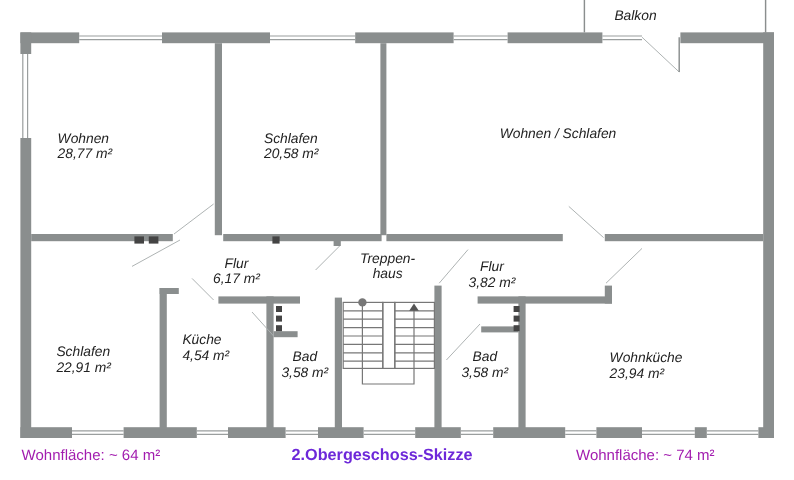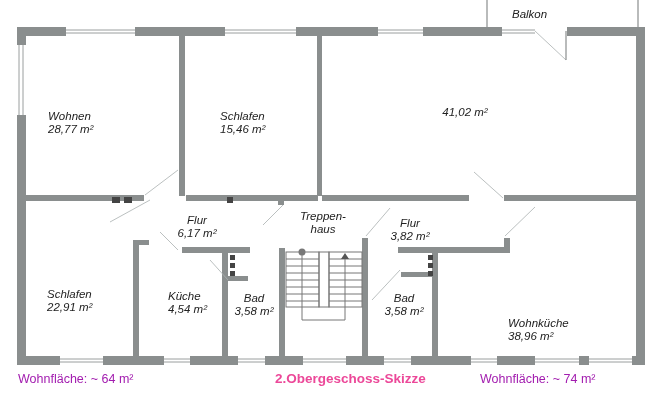--- a/index.html
+++ b/index.html
@@ -6,21 +6,21 @@
   body { width: 662px; height: 400px; overflow: hidden; position: relative; font-family: "Liberation Sans", "DejaVu Sans", sans-serif; }
   #plan { position: absolute; left: 0; top: 0; width: 662px; height: 400px; }
   .wall { fill: #8a8e8e; }
   .thin { stroke: #8a8e8e; stroke-width: 1.2; fill: none; }
   .win { stroke: #9a9e9e; stroke-width: 1; fill: none; }
   .door { stroke: #aab0b0; stroke-width: 0.8; fill: none; }
   .stair { stroke: #777; stroke-width: 1; fill: none; }
   .lbl { position: absolute; font-size: 11.5px; color: #222; line-height: 13px; white-space: nowrap; font-style: italic; }
   .ctr { text-align: center; }
   .foot { position: absolute; font-size: 12.5px; color: #a21caf; white-space: nowrap; }
-  .title { position: absolute; font-size: 13.5px; font-weight: bold; color: #ec4899; white-space: nowrap; margin-left: 32px; }
+  .title { position: absolute; font-size: 13.5px; font-weight: bold; color: #6d28d9; white-space: nowrap; }
   .shaft { fill: #444; }
 </style>
 </head>
 <body>
 
 <svg id="plan" viewBox="0 0 662 400" xmlns="http://www.w3.org/2000/svg">
 
   <g>
     <line class="thin" x1="487" y1="0" x2="487" y2="27"></line>
     <line class="thin" x1="638" y1="0" x2="638" y2="27"></line>
@@ -157,55 +157,55 @@
 </svg>
 
 <div class="lbl" style="left:512px; top:8px;">Balkon</div>
 
 <div class="lbl" style="left:48px; top:110px;">
   <div>Wohnen</div>
   <div>28,77 m²</div>
 </div>
 <div class="lbl" style="left:220px; top:110px;">
   <div>Schlafen</div>
-  <div>15,46 m²</div>
+  <div>20,58 m²</div>
 </div>
 <div class="lbl ctr" style="left:172px; top:214px; width:50px;">
   <div>Flur</div>
   <div>6,17 m²</div>
 </div>
 <div class="lbl" style="left:47px; top:288px;">
   <div>Schlafen</div>
   <div>22,91 m²</div>
 </div>
-<div class="lbl" style="left:152px; top:290px;margin-left:16px;">
+<div class="lbl" style="left:152px; top:278px;">
   <div>Küche</div>
   <div>4,54 m²</div>
 </div>
 <div class="lbl ctr" style="left:230px; top:292px; width:48px;">
   <div>Bad</div>
   <div>3,58 m²</div>
 </div>
 
 <div class="lbl ctr" style="left:288px; top:210px; width:70px;text-align:center;">
   <div>Treppen-</div>
   <div>haus</div>
 </div>
 
 <div class="lbl ctr" style="left:400px; top:106px; width:130px;">
-  <div>41,02 m²</div>
+  <div>Wohnen / Schlafen</div>
 </div>
 <div class="lbl ctr" style="left:385px; top:217px; width:50px;">
   <div>Flur</div>
   <div>3,82 m²</div>
 </div>
 <div class="lbl ctr" style="left:380px; top:292px; width:48px;">
   <div>Bad</div>
   <div>3,58 m²</div>
 </div>
-<div class="lbl" style="left:508px; top:293px;margin-top:24px;">
+<div class="lbl" style="left:508px; top:293px;">
   <div>Wohnküche</div>
-  <div>38,96 m²</div>
+  <div>23,94 m²</div>
 </div>
 
 <div class="foot" style="left:18px; top:372px;">Wohnfläche: ~ 64 m²</div>
 <div class="title" style="left:243px; top:371px;">2.Obergeschoss-Skizze</div>
 <div class="foot" style="left:432px; top:372px;margin-left:48px;">Wohnfläche: ~ 74 m²</div>
 
 </body></html>

